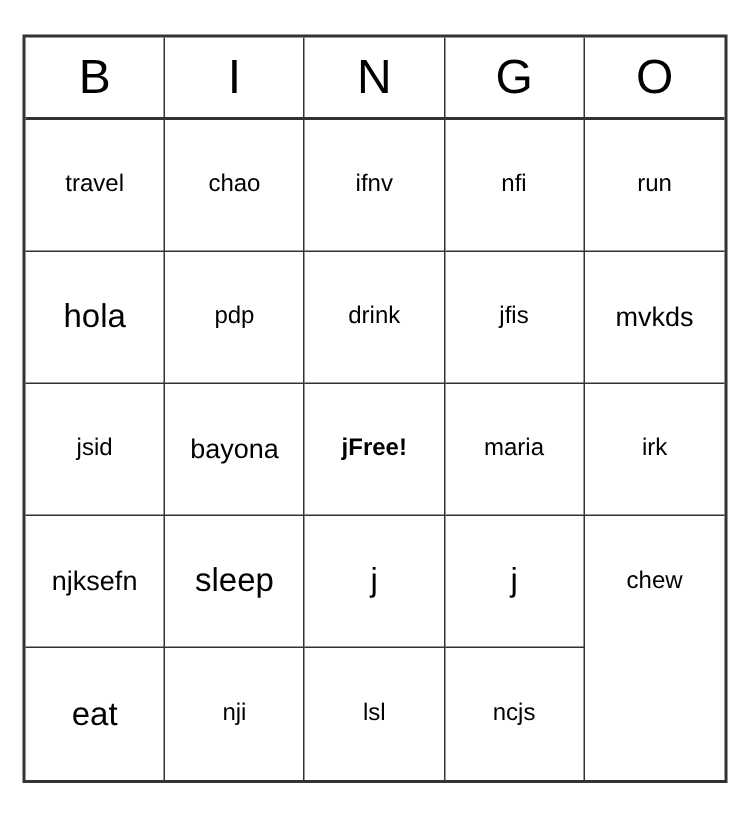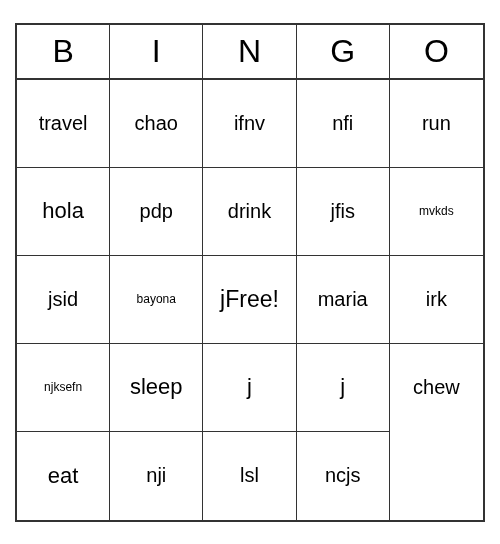--- a/index.html
+++ b/index.html
@@ -53,42 +53,42 @@
 
     .grid-cell {
       display: flex;
       align-items: center;
       justify-content: center;
       min-height: 88px;
       border-right: 1px solid #333;
       border-bottom: 1px solid #333;
       padding: 6px 4px;
       text-align: center;
-      font-size: 20px;
+      font-size: 16px;
     }
 
     .grid-cell:nth-child(5n) {
       border-right: none;
     }
 
     .grid-cell:nth-last-child(-n+5) {
       border-bottom: none;
     }
 
     .grid-cell.large-text {
       font-size: 22px;
     }
 
     .grid-cell.small-text {
-      font-size: 12px;
+      font-size: 18px;
     }
 
     .grid-cell.free-cell {
-      font-size: 23px;
-      font-weight: normal;
+      font-size: 16px;
+      font-weight: bold;
     }
   </style>
 </head>
 <body>
 
 <div class="bingo-container">
   <div class="bingo-header">
   <div class="header-cell">B</div>
       <div class="header-cell">I</div>
       <div class="header-cell">N</div>

